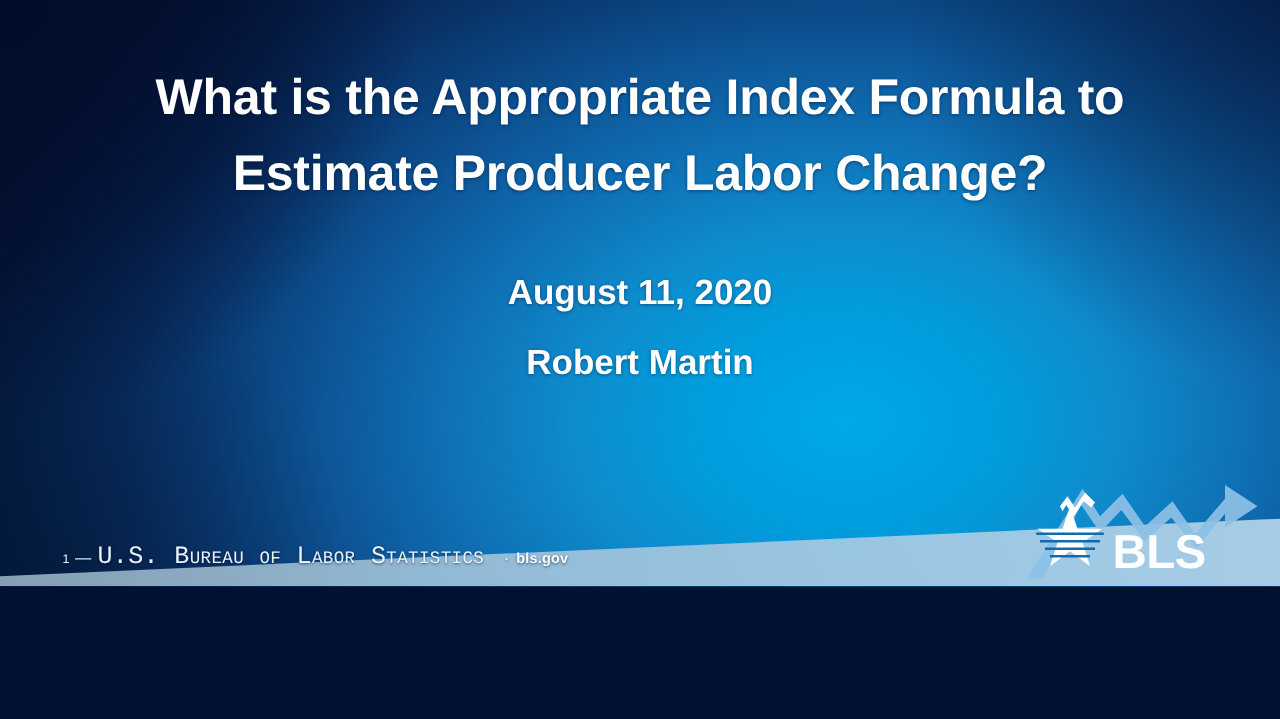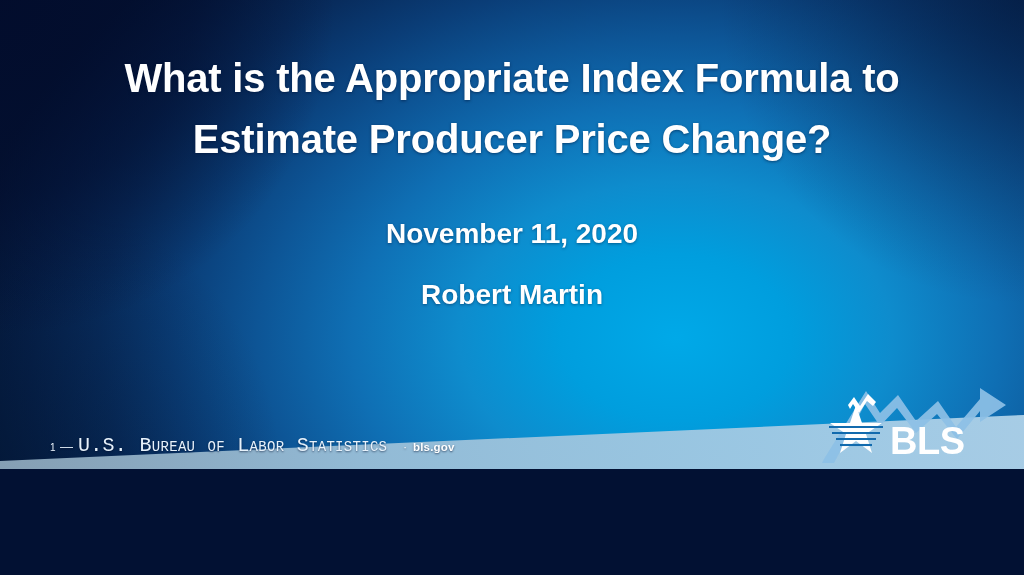--- a/index.html
+++ b/index.html
@@ -63,21 +63,21 @@
 
   .date {
     margin-top:48px;
     font-size:28px;
     font-weight:bold;
     color:#ffffff;
     text-shadow:0 1px 3px rgba(0,20,55,0.45);
   }
 
   .authors {
-    margin-top:25px;
+    margin-top:20px;
     font-size:28px;
     font-weight:bold;
     color:#ffffff;
     line-height:1.46;
     text-shadow:0 1px 3px rgba(0,20,55,0.45);
   }
 
   
   .band {
     position:absolute;
@@ -129,24 +129,24 @@
         <stop offset="1" stop-color="#b2d4ea"></stop>
       </linearGradient>
     </defs>
     <polygon points="0,82 1024,36 1024,90 0,90" fill="url(#bandGrad)" opacity="0.93"></polygon>
   </svg>
 
   <div class="content">
 
     <div class="title">
       <div>What is the Appropriate Index Formula to</div>
-      <div>Estimate Producer Price Change?</div>
+      <div>Estimate Producer Labor Change?</div>
     </div>
 
-    <div class="date">November 11, 2020</div>
+    <div class="date">August 11, 2020</div>
 
     <div class="authors">
       <div>Robert Martin</div>
     </div>
 
   </div>
 
   <div class="footer">
     <span class="pagenum">1</span>
     <span class="dash">—</span>

